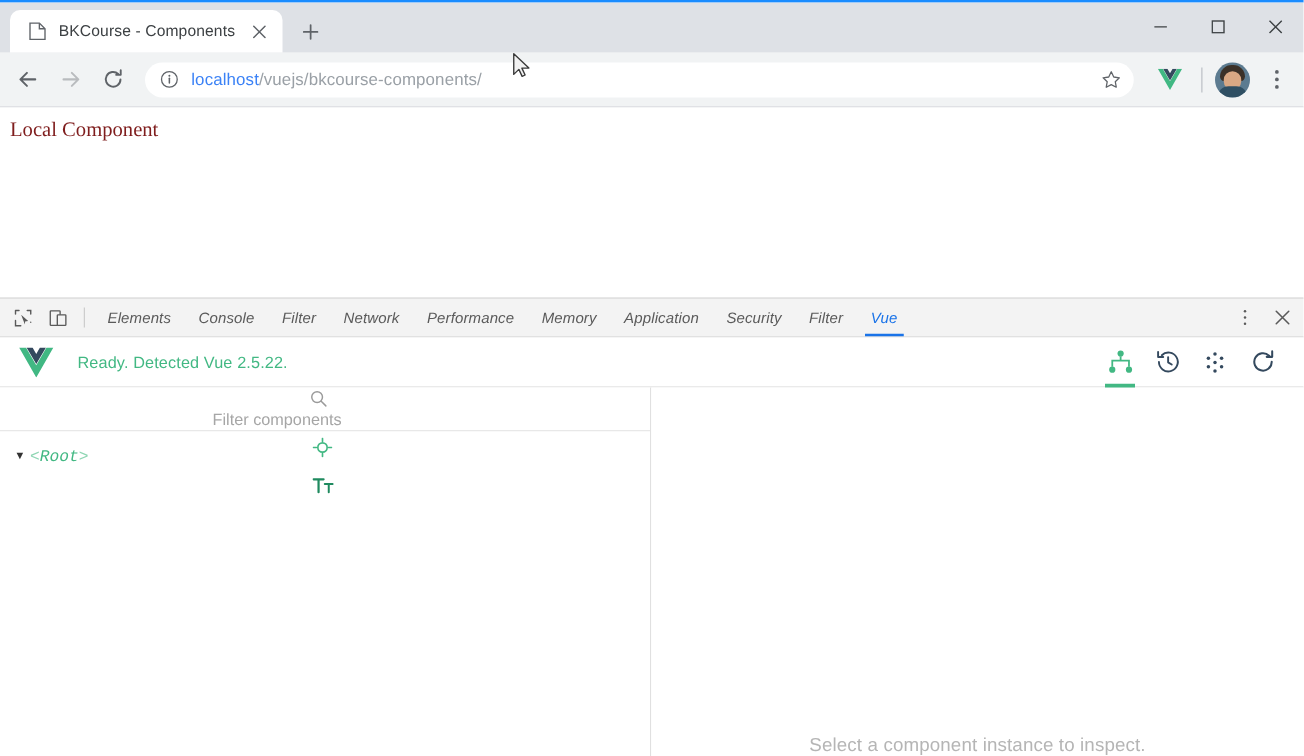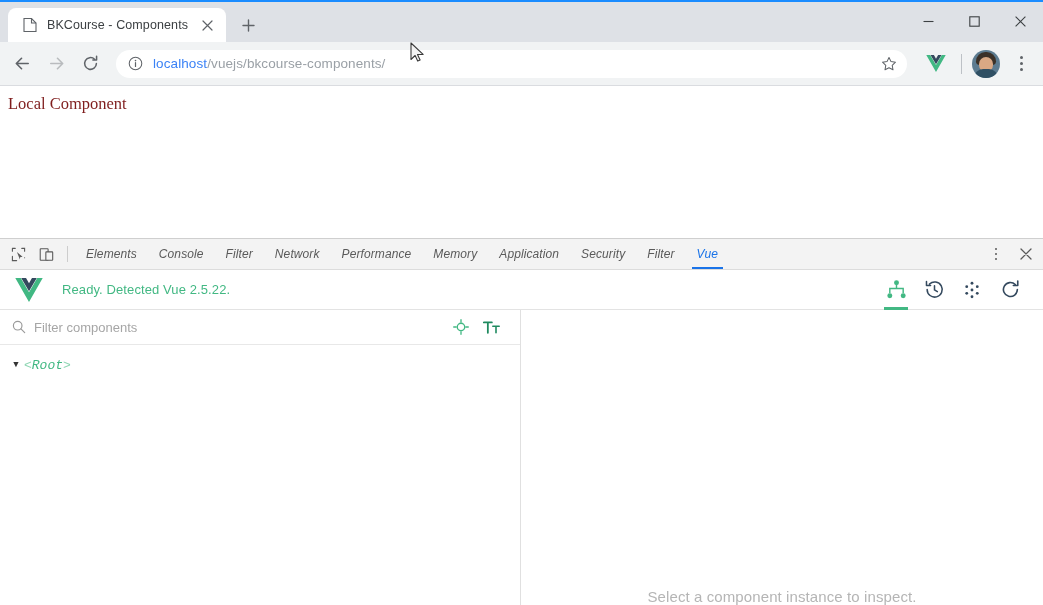--- a/index.html
+++ b/index.html
@@ -344,20 +344,21 @@
     background: #ffffff;
   }
 
   #filter-bar {
     height: 35px;
     border-bottom: 1px solid #e8e8e8;
     display: flex;
     align-items: center;
     padding: 0 14px 0 10px;
     gap: 0;
+    flex-direction: column;
   }
 
   #filter-search-icon {
     width: 18px; height: 18px;
     flex: 0 0 18px;
     display: flex; align-items: center; justify-content: center;
     color: #9a9a9a;
     margin-right: 6px;
   }
 

